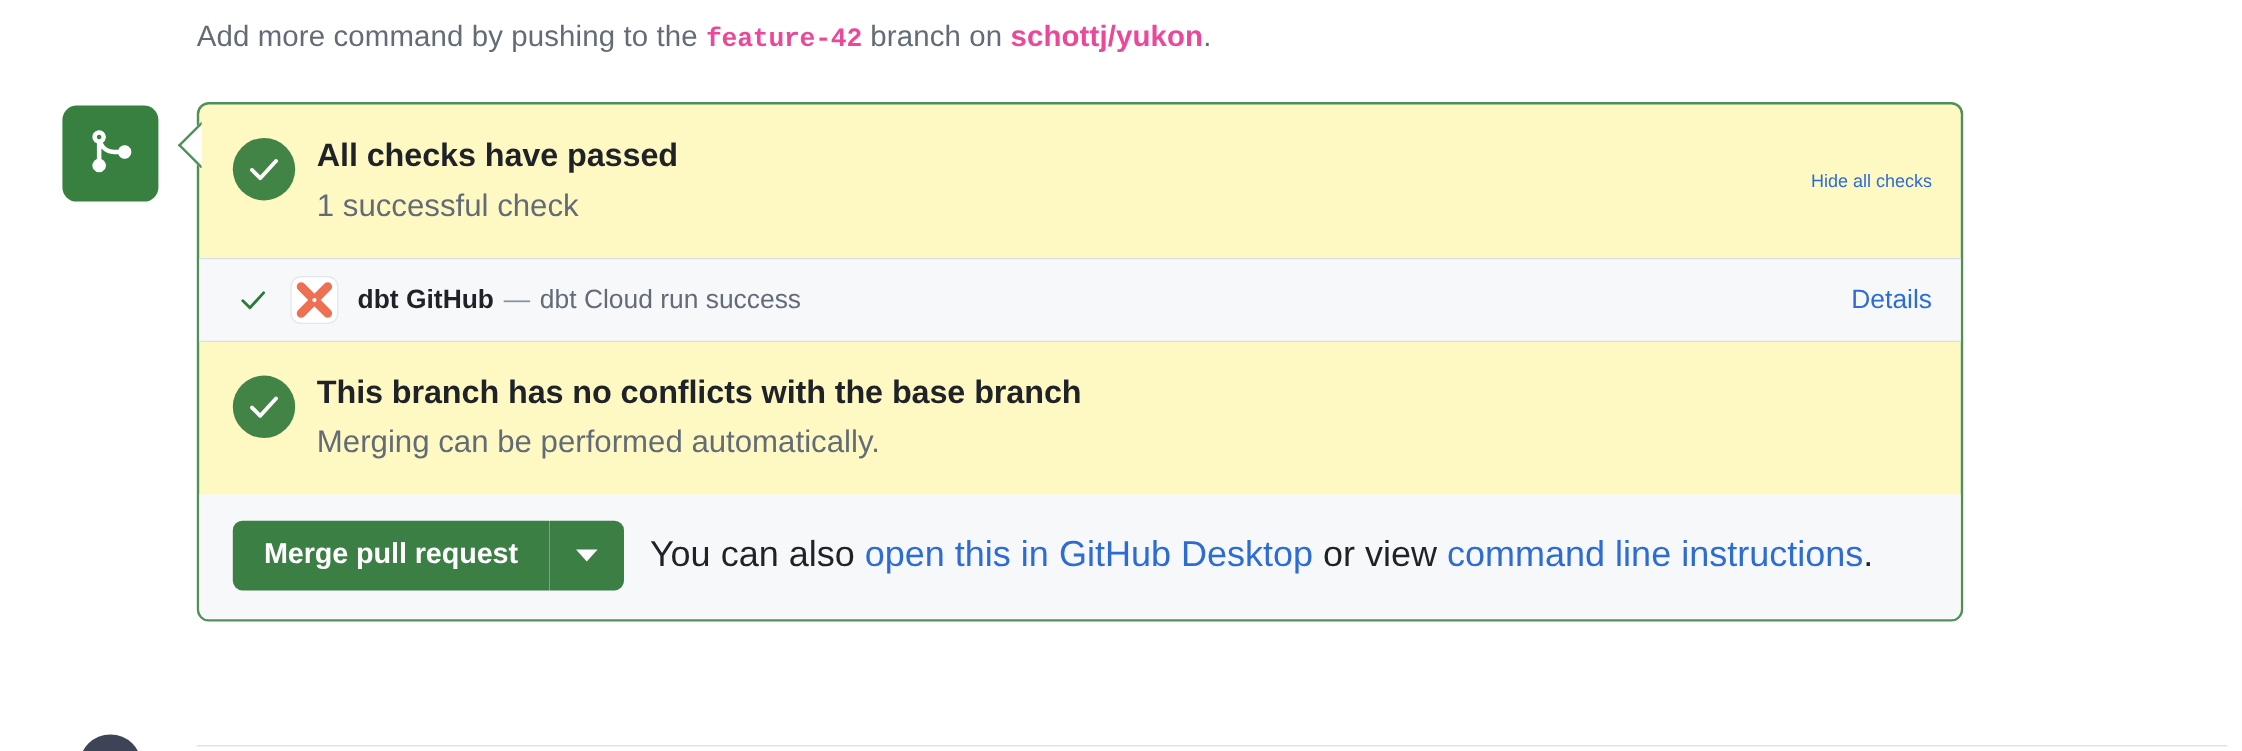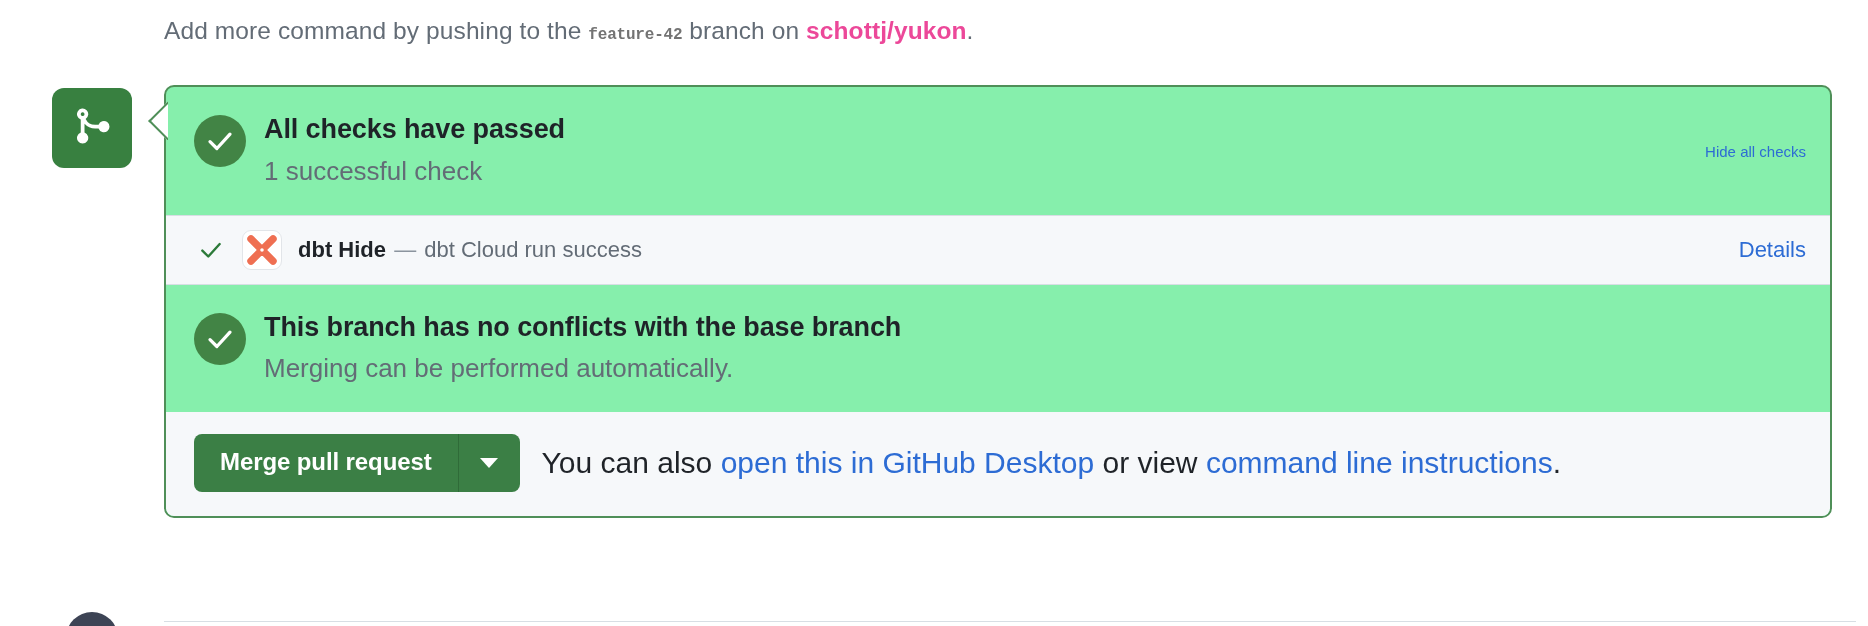--- a/index.html
+++ b/index.html
@@ -23,22 +23,22 @@
     top: 14px;
     font-size: 24.5px;
     line-height: 1.4;
     color: #636c76;
     white-space: nowrap;
     letter-spacing: 0.1px;
   }
   .push-hint .mono {
     font-family: "Liberation Mono", monospace;
     font-weight: 700;
-    color: #737373;
-    font-size: 16px;
+    color: #ec4899;
+    font-size: 22px;
     letter-spacing: -0.2px;
   }
   .push-hint .strong {
     font-weight: 700;
     color: #ec4899;
   }
 
   
   .timeline-badge {
     position: absolute;
@@ -51,24 +51,24 @@
     display: flex;
     align-items: center;
     justify-content: center;
   }
 
   
   .merge-box {
     position: absolute;
     left: 164px;
     top: 85px;
-    width: 1668px;
+    width: 1472px;
     border: 2px solid #4f8f58;
     border-radius: 10px;
-    background: #86efac;
+    background: #fef9c3;
     box-sizing: border-box;
     overflow: hidden;
   }
   
   .box-arrow {
     position: absolute;
     left: 146px;
     top: 100px;
     width: 22px;
     height: 40px;
@@ -304,21 +304,21 @@
           <polyline points="4,12.5 9.5,18 20,6.5"></polyline>
         </svg>
       </div>
       <div class="avatar-icon">
         <svg width="34" height="34" viewBox="0 0 24 24" aria-hidden="true">
           <path d="M4.2 4.2 L12 12 L4.2 19.8 L19.8 4.2 L12 12 L19.8 19.8 Z" fill="none" stroke="#ef6f52" stroke-width="5.2" stroke-linecap="round" stroke-linejoin="round"></path>
           <circle cx="12" cy="12" r="1.25" fill="#ffffff"></circle>
         </svg>
       </div>
       <div class="check-text">
-        <span class="ctx-name">dbt Hide</span>
+        <span class="ctx-name">dbt GitHub</span>
         <span class="dash">—</span>
         <span>dbt Cloud run success</span>
       </div>
       <div class="details-link">Details</div>
     </div>
   </div>
 
   <div class="section">
     <div class="status-icon">
       <svg width="30" height="30" viewBox="0 0 24 24" fill="none" stroke="#ffffff" stroke-width="2.6" stroke-linecap="round" stroke-linejoin="round" aria-hidden="true">

